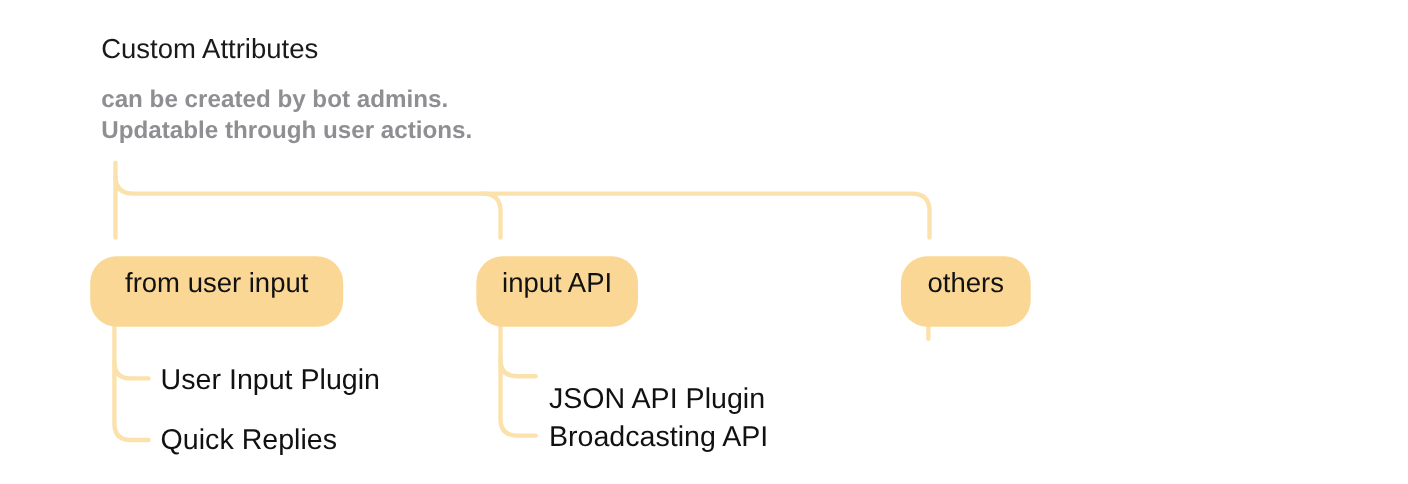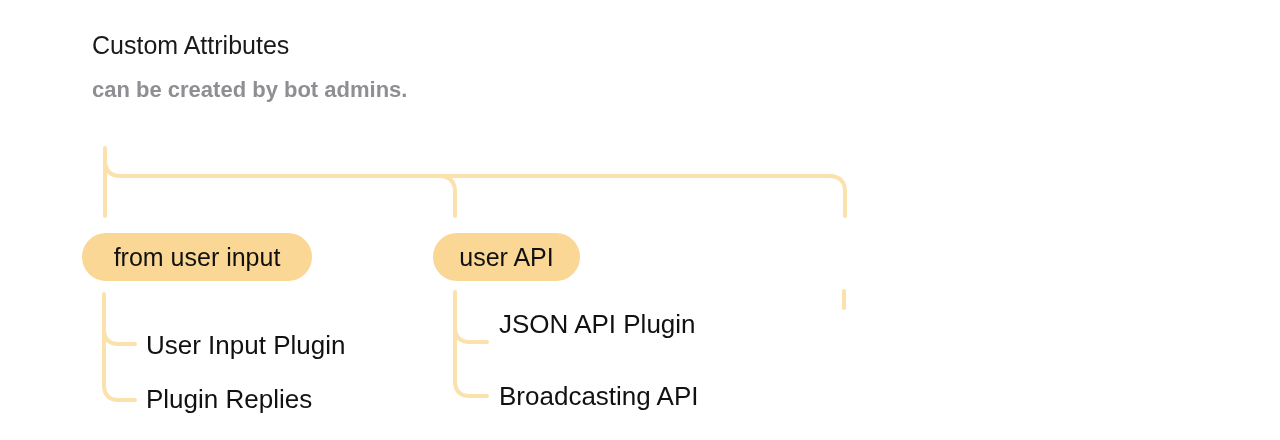--- a/index.html
+++ b/index.html
@@ -48,21 +48,21 @@
     margin: 0;
     font-size: 22px;
     line-height: 28px;
     font-weight: 700;
     color: var(--subtitle-text, #8E8E93);
     white-space: nowrap;
   }
   .pill {
     position: absolute;
     top: 233px;
-    height: 48px;
+    height: 64px;
     border-radius: 24px;
     background: var(--pill-bg, #FAD794);
     color: var(--node-text, #111111);
     font-size: 25px;
     line-height: 48px;
     text-align: center;
     white-space: nowrap;
   }
   .pill-1 { left: 82px;  width: 230px; }
   .pill-2 { left: 433px; width: 147px; }
@@ -71,21 +71,21 @@
     position: absolute;
     margin: 0;
     font-size: 26px;
     line-height: 28px;
     font-weight: 400;
     color: var(--node-text, #111111);
     white-space: nowrap;
   }
   .leaf-1 { left: 146px; top: 331px; }
   .leaf-2 { left: 146px; top: 385px; }
-  .leaf-3 { left: 499px; top: 310px; }
+  .leaf-3 { left: 499px; top: 348px; }
   .leaf-4 { left: 499px; top: 382px; text-align: center; }
   .leaf-5 { left: 833px; top: 329px; }
 </style>
 </head>
 <body>
 
 <div class="canvas">
 
   <svg class="connectors" viewBox="0 0 1280 440" aria-hidden="true">
     <path d="M 105 148 L 105 216"></path>
@@ -95,29 +95,31 @@
     <path d="M 104 329 Q 104 344 119 344 L 135 344"></path>
     <path d="M 455 292 L 455 381 Q 455 396 470 396 L 487 396"></path>
     <path d="M 455 327 Q 455 342 470 342 L 487 342"></path>
     <path d="M 844 291 L 844 308"></path>
   </svg>
 
   <h1 class="root-title">Custom Attributes</h1>
 
   <p class="root-subtitle">
     <span>can be created by bot admins.</span><br>
+    <span>Updatable through user actions.</span>
   </p>
 
   <div class="pill pill-1">from user input</div>
 
-  <div class="pill pill-2">user API</div>
+  <div class="pill pill-2">input API</div>
 
+  <div class="pill pill-3">others</div>
 
   <p class="leaf leaf-1">User Input Plugin</p>
 
-  <p class="leaf leaf-2">Plugin Replies</p>
+  <p class="leaf leaf-2">Quick Replies</p>
 
   <p class="leaf leaf-3">JSON API Plugin</p>
 
   <p class="leaf leaf-4">Broadcasting API</p>
 
 
 </div>
 
 </body></html>

